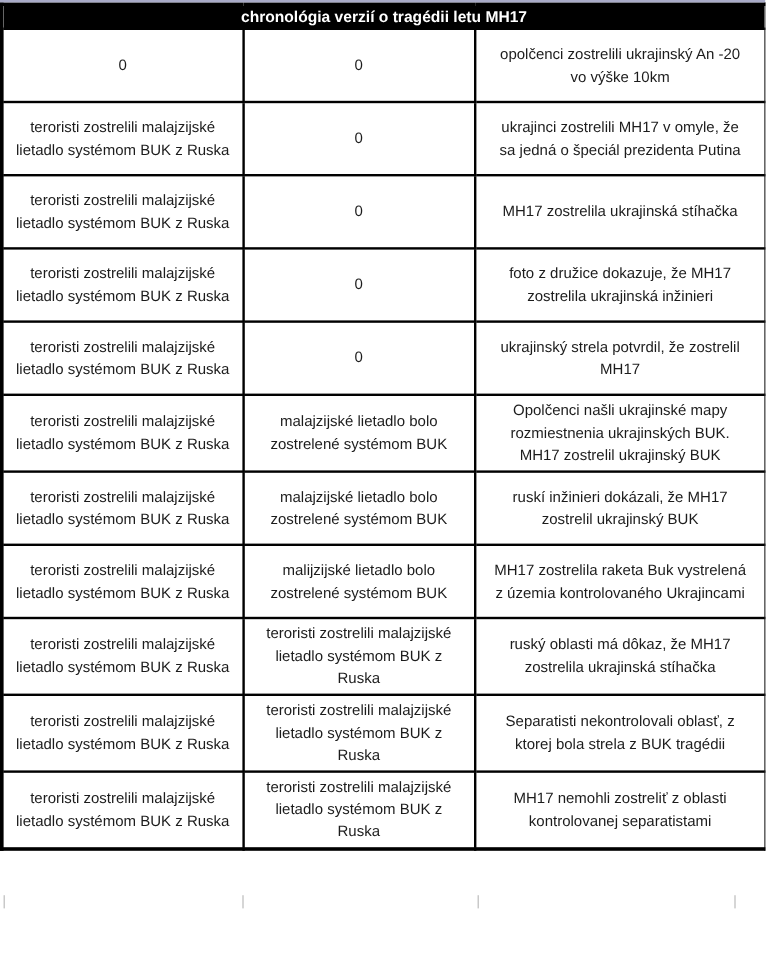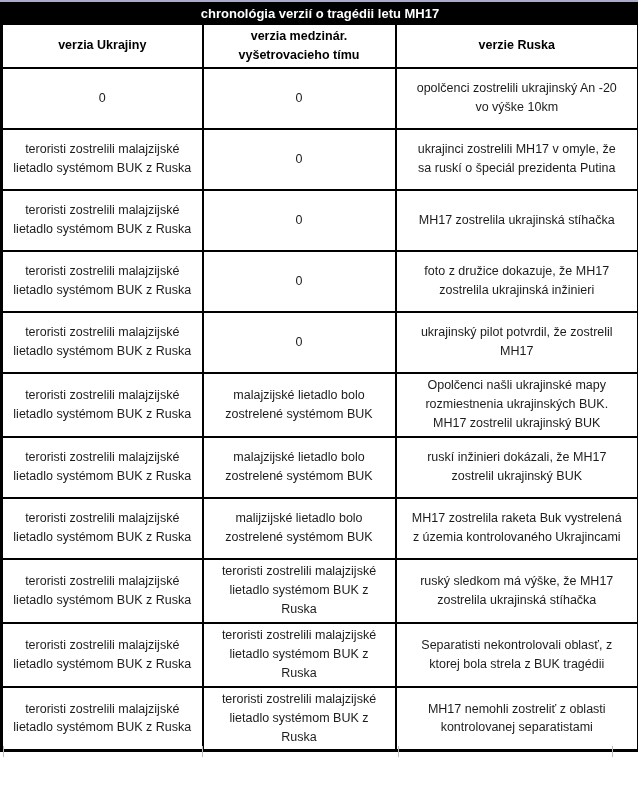--- a/index.html
+++ b/index.html
@@ -83,59 +83,53 @@
   <table class="mh17">
     <colgroup>
       <col class="c1">
         <col class="c2">
         <col class="c3">
     </colgroup>
     <thead>
       <tr class="title-row">
         <th colspan="3">chronológia verzií o tragédii letu MH17</th>
       </tr>
-      <tr class="header-row">
-        <th>verzia Ukrajiny</th>
-        <th>verzia medzinár.
-vyšetrovacieho tímu</th>
-        <th>verzie Ruska</th>
-      </tr>
     </thead>
     <tbody>
         <tr>
           <td>0</td>
           <td>0</td>
           <td>opolčenci zostrelili ukrajinský An -20
 vo výške 10km</td>
         </tr>
         <tr>
           <td>teroristi zostrelili malajzijské
 lietadlo systémom BUK z Ruska</td>
           <td>0</td>
           <td>ukrajinci zostrelili MH17 v omyle, že
-sa ruskí o špeciál prezidenta Putina</td>
+sa jedná o špeciál prezidenta Putina</td>
         </tr>
         <tr>
           <td>teroristi zostrelili malajzijské
 lietadlo systémom BUK z Ruska</td>
           <td>0</td>
           <td>MH17 zostrelila ukrajinská stíhačka</td>
         </tr>
         <tr>
           <td>teroristi zostrelili malajzijské
 lietadlo systémom BUK z Ruska</td>
           <td>0</td>
           <td>foto z družice dokazuje, že MH17
 zostrelila ukrajinská inžinieri</td>
         </tr>
         <tr>
           <td>teroristi zostrelili malajzijské
 lietadlo systémom BUK z Ruska</td>
           <td>0</td>
-          <td>ukrajinský pilot potvrdil, že zostrelil
+          <td>ukrajinský strela potvrdil, že zostrelil
 MH17</td>
         </tr>
         <tr>
           <td>teroristi zostrelili malajzijské
 lietadlo systémom BUK z Ruska</td>
           <td>malajzijské lietadlo bolo
 zostrelené systémom BUK</td>
           <td>Opolčenci našli ukrajinské mapy
 rozmiestnenia ukrajinských BUK.
 MH17 zostrelil ukrajinský BUK</td>
@@ -155,21 +149,21 @@
 zostrelené systémom BUK</td>
           <td>MH17 zostrelila raketa Buk vystrelená
 z územia kontrolovaného Ukrajincami</td>
         </tr>
         <tr>
           <td>teroristi zostrelili malajzijské
 lietadlo systémom BUK z Ruska</td>
           <td>teroristi zostrelili malajzijské
 lietadlo systémom BUK z
 Ruska</td>
-          <td>ruský sledkom má výške, že MH17
+          <td>ruský oblasti má dôkaz, že MH17
 zostrelila ukrajinská stíhačka</td>
         </tr>
         <tr>
           <td>teroristi zostrelili malajzijské
 lietadlo systémom BUK z Ruska</td>
           <td>teroristi zostrelili malajzijské
 lietadlo systémom BUK z
 Ruska</td>
           <td>Separatisti nekontrolovali oblasť, z
 ktorej bola strela z BUK tragédii</td>

